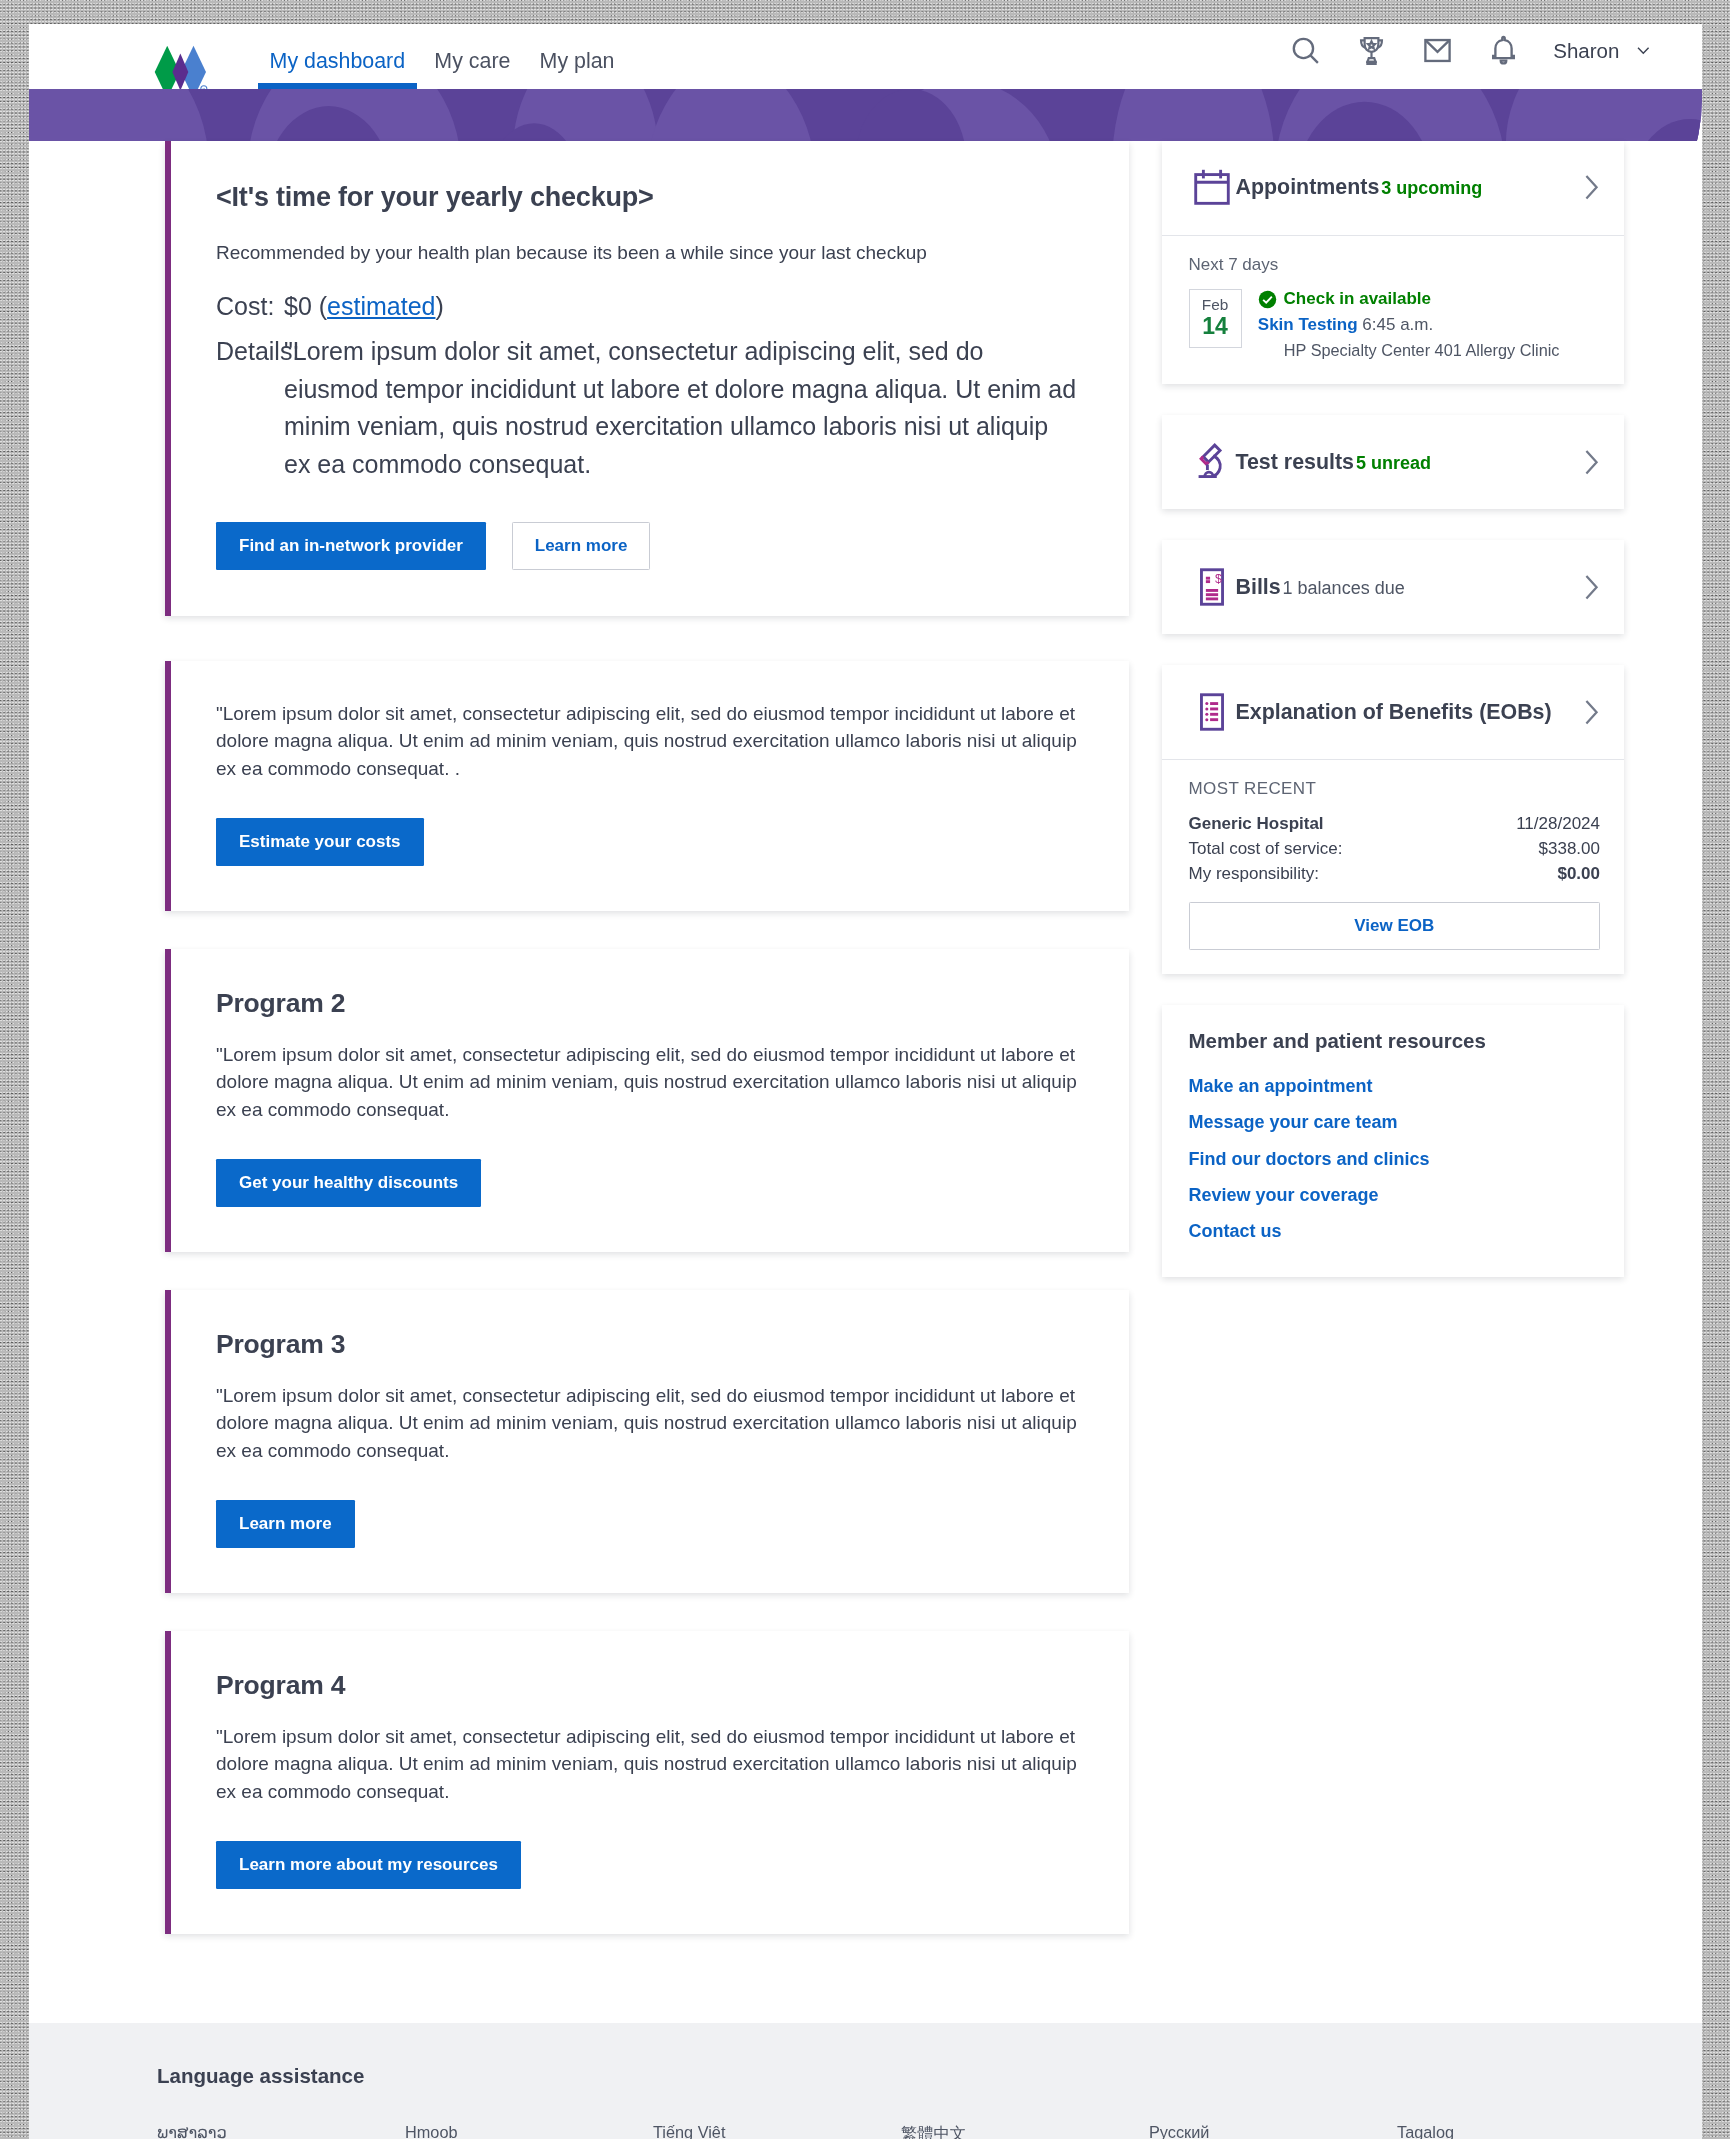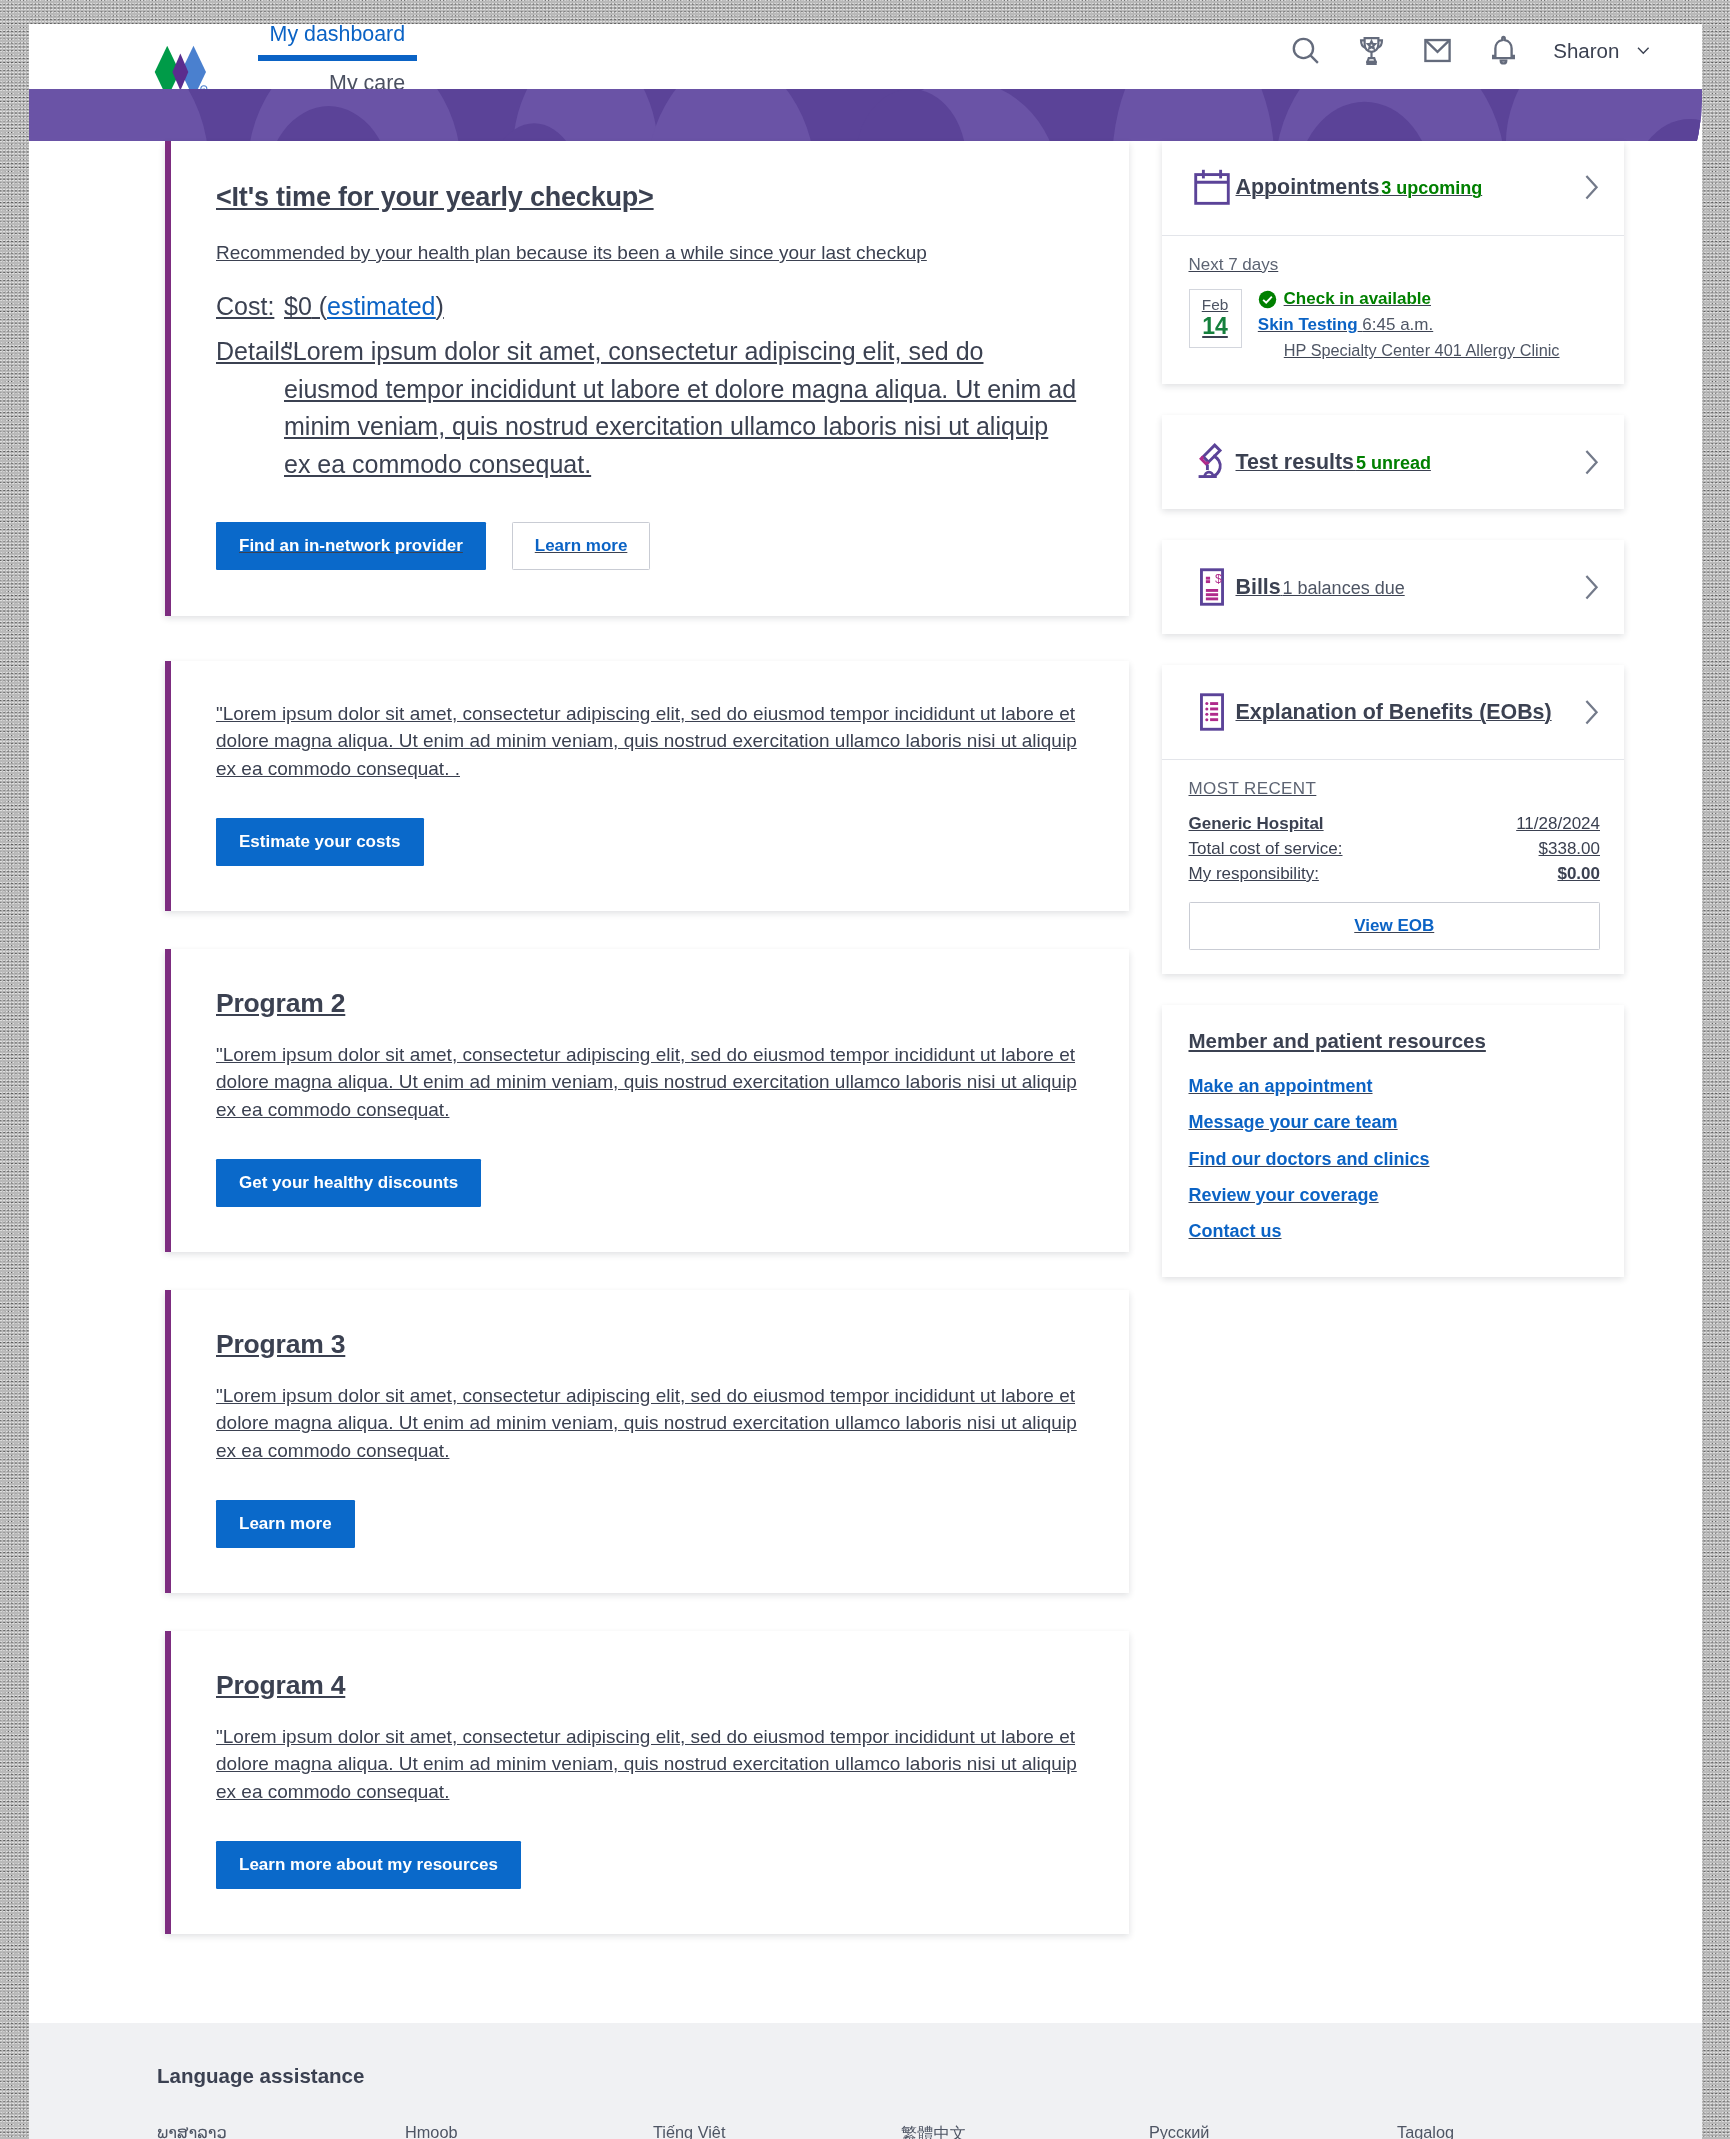--- a/index.html
+++ b/index.html
@@ -40,21 +40,21 @@
     position: relative;
   }
   .logo {
     position: absolute;
     left: 124px;
     top: 20.5px;
     width: 56px;
     height: 56px;
   }
   .logo svg { display: block; }
-  .navtabs { display: flex; align-items: flex-end; gap: 12px; margin-left: 102px; height: 100%; flex-direction: column; }
+  .navtabs { display: flex; align-items: flex-end; gap: 0; margin-left: 102px; height: 100%; }
   .navtab {
     font-size: 21.4px;
     line-height: 1;
     padding: 0 14.6px 16.3px 14.6px;
     color: #4b5161;
     position: relative;
     cursor: pointer;
     white-space: nowrap;
   }
   .navtab.active { color: #0b63c5; }
@@ -106,21 +106,20 @@
     padding: 0 0 0 0;
   }
   .grid {
     position: relative;
     display: flex;
     gap: 33px;
     padding: 0 77px 0 136px;
     margin-top: -141px;
     align-items: flex-start;
     z-index: 3;
-    text-decoration: underline;
   }
   .col-main { width: 964px; flex: none; }
   .col-side { width: 462px; flex: none; }
 
   
   .card {
     background: #ffffff;
     box-shadow: 0 2.6px 6.8px rgba(24,28,40,.14);
   }
   .card-accent {

